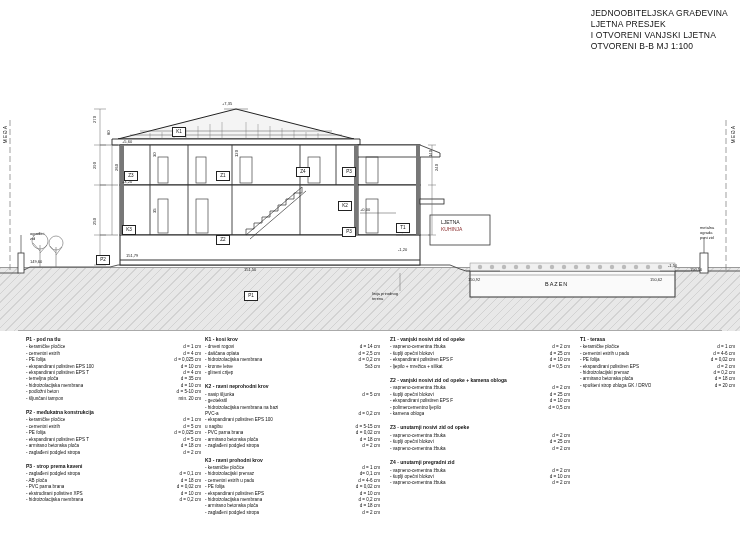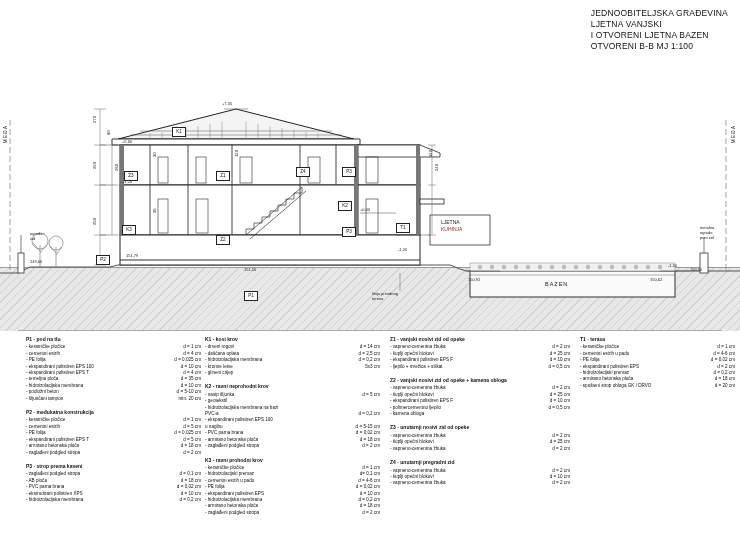--- a/index.html
+++ b/index.html
@@ -61,22 +61,22 @@
   .row .vl{padding-left:6px;text-align:right;flex:0 0 auto;}
   .hr-top{position:absolute;left:18px;top:330px;width:704px;border-top:1px solid #aaa;}
 </style>
 </head>
 <body>
 
 <div class="sheet">
 
   <div class="title-block">
     <div>JEDNOOBITELJSKA GRAĐEVINA</div>
-    <div>LJETNA VANJSKI</div>
-    <div>I OTVORENI LJETNA BAZEN</div>
+    <div>LJETNA PRESJEK</div>
+    <div>I OTVORENI VANJSKI LJETNA</div>
     <div>OTVORENI  B-B    MJ 1:100</div>
   </div>
 
   <div class="drawing">
 
     <div class="ground">
       <div class="ground-hatch"></div>
     </div>
 
     <svg width="740" height="235" style="position:absolute;left:0;top:0;">

